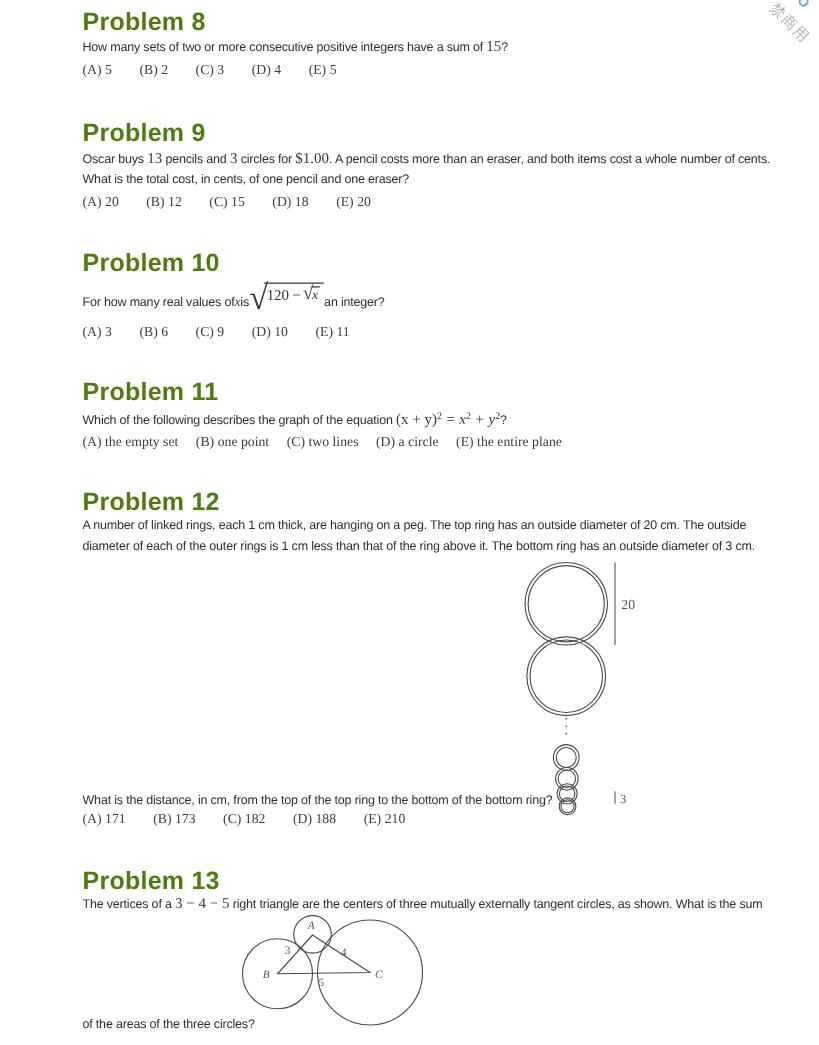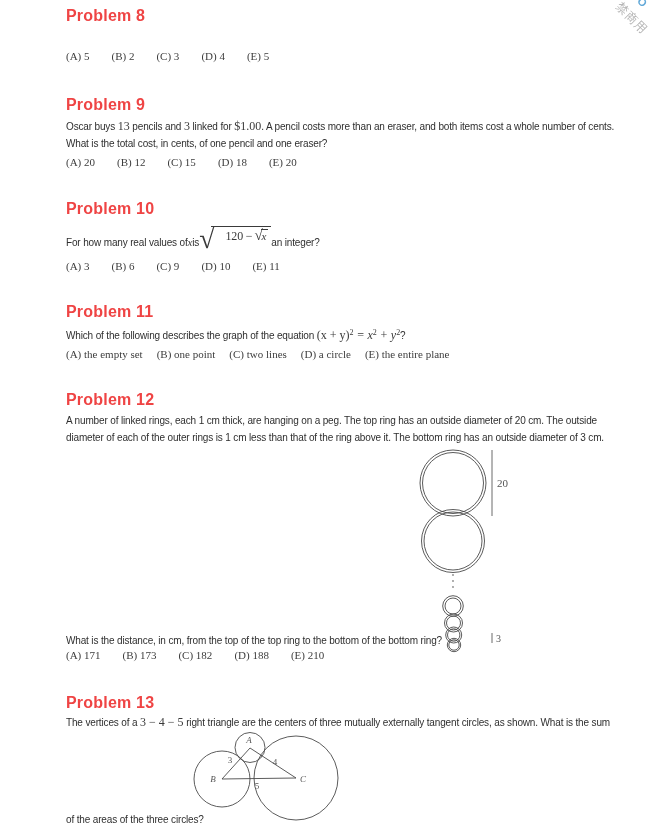--- a/index.html
+++ b/index.html
@@ -1,58 +1,59 @@
 <!DOCTYPE html>
 <html><head>
 <meta charset="utf-8">
 <style>
   html,body{margin:0;padding:0;background:#ffffff;}
   .page{position:relative;width:655px;height:836px;background:#ffffff;overflow:hidden;
         font-family:"Liberation Sans","DejaVu Sans",sans-serif;color:#333333;}
   .abs{position:absolute;left:66px;white-space:nowrap;}
-  .title{font-size:16px;font-weight:bold;color:#ef4444;letter-spacing:.2px;margin:0;}
+  .title{font-size:20px;font-weight:bold;color:#4d7c0f;letter-spacing:.2px;margin:0;}
   .line{font-size:10px;letter-spacing:-0.15px;color:#2f2f2f;line-height:13px;}
   .m{font-family:"Liberation Serif","DejaVu Serif",serif;font-size:12px;color:#3a3a3a;letter-spacing:0;}
   .v{font-family:"Liberation Serif","DejaVu Serif",serif;font-style:italic;font-size:11px;color:#3a3a3a;}
   .sup{font-family:"Liberation Serif","DejaVu Serif",serif;font-size:8px;color:#3a3a3a;vertical-align:4px;}
   .choices{font-family:"Liberation Serif","DejaVu Serif",serif;font-size:11px;color:#3d3d3d;}
   .choices .choice{margin-right:22px;}
   .choices.tight .choice{margin-right:14px;margin-top:40px;}
   .fline{display:flex;align-items:flex-end;height:30px;}
   .fline .s{padding-bottom:3px;margin-top:28px;}
   .fline .v{padding-bottom:3px;}
   .rad{display:inline-flex;align-items:flex-start;font-family:"Liberation Serif","DejaVu Serif",serif;color:#3a3a3a;}
   .rad-sign{font-size:28px;line-height:26px;font-weight:400;}
-  .rad-body{border-top:1px solid #3a3a3a;margin-left:-3px;padding:2px 3px 0 14px;font-size:12px;line-height:14px;display:inline-flex;align-items:flex-start;}
+  .rad-body{border-top:1px solid #3a3a3a;margin-left:-3px;padding:2px 3px 0 2px;font-size:12px;line-height:14px;display:inline-flex;align-items:flex-start;}
   .rad.inner{margin-left:2px;}
   .rad.inner .rad-sign{font-size:15px;line-height:13px;}
   .rad.inner .rad-body{font-size:10px;line-height:11px;padding:1px 2px 0 1px;margin-left:-2px;}
   .wm{position:absolute;top:-4px;right:-10px;width:80px;height:70px;pointer-events:none;}
   .wm-blue{position:absolute;top:0px;right:18px;transform:rotate(45deg);color:#63a9d8;font-size:11px;font-weight:bold;}
   .wm-gray{position:absolute;top:14px;right:14px;transform:rotate(45deg);color:#b3b3b3;font-size:12px;letter-spacing:1px;}
   svg{position:absolute;overflow:visible;}
   svg text{font-family:"Liberation Serif","DejaVu Serif",serif;fill:#555555;}
 </style>
 </head>
 <body>
 
 <div class="page">
 
   <div class="wm">
     <span class="wm-blue">O</span>
     <span class="wm-gray">禁商用</span>
   </div>
 
   <h2 class="abs title" style="top:7px">Problem 8</h2>
+  <div class="abs line" style="top:31px"><span class="s">How many sets of two or more consecutive positive integers have a sum of </span><span class="m">15</span><span class="s">?</span></div>
   <div class="abs choices" style="top:50px">
     <span class="choice">(A) 5</span><span class="choice">(B) 2</span><span class="choice">(C) 3</span><span class="choice">(D) 4</span><span class="choice">(E) 5</span>
   </div>
 
   <h2 class="abs title" style="top:96px">Problem 9</h2>
-  <div class="abs line" style="top:120px"><span class="s">Oscar buys </span><span class="m">13</span><span class="s"> pencils and </span><span class="m">3</span><span class="s"> linked for </span><span class="m">$1.00</span><span class="s">. A pencil costs more than an eraser, and both items cost a whole number of cents.</span></div>
+  <div class="abs line" style="top:120px"><span class="s">Oscar buys </span><span class="m">13</span><span class="s"> pencils and </span><span class="m">3</span><span class="s"> circles for </span><span class="m">$1.00</span><span class="s">. A pencil costs more than an eraser, and both items cost a whole number of cents.</span></div>
   <div class="abs line" style="top:137px">What is the total cost, in cents, of one pencil and one eraser?</div>
   <div class="abs choices" style="top:156px">
     <span class="choice">(A) 20</span><span class="choice">(B) 12</span><span class="choice">(C) 15</span><span class="choice">(D) 18</span><span class="choice">(E) 20</span>
   </div>
 
   <h2 class="abs title" style="top:200px">Problem 10</h2>
   <div class="abs line fline" style="top:222px">
     <span class="s">For how many real values of </span>
       <span class="v">x</span>
       <span class="s"> is </span>

